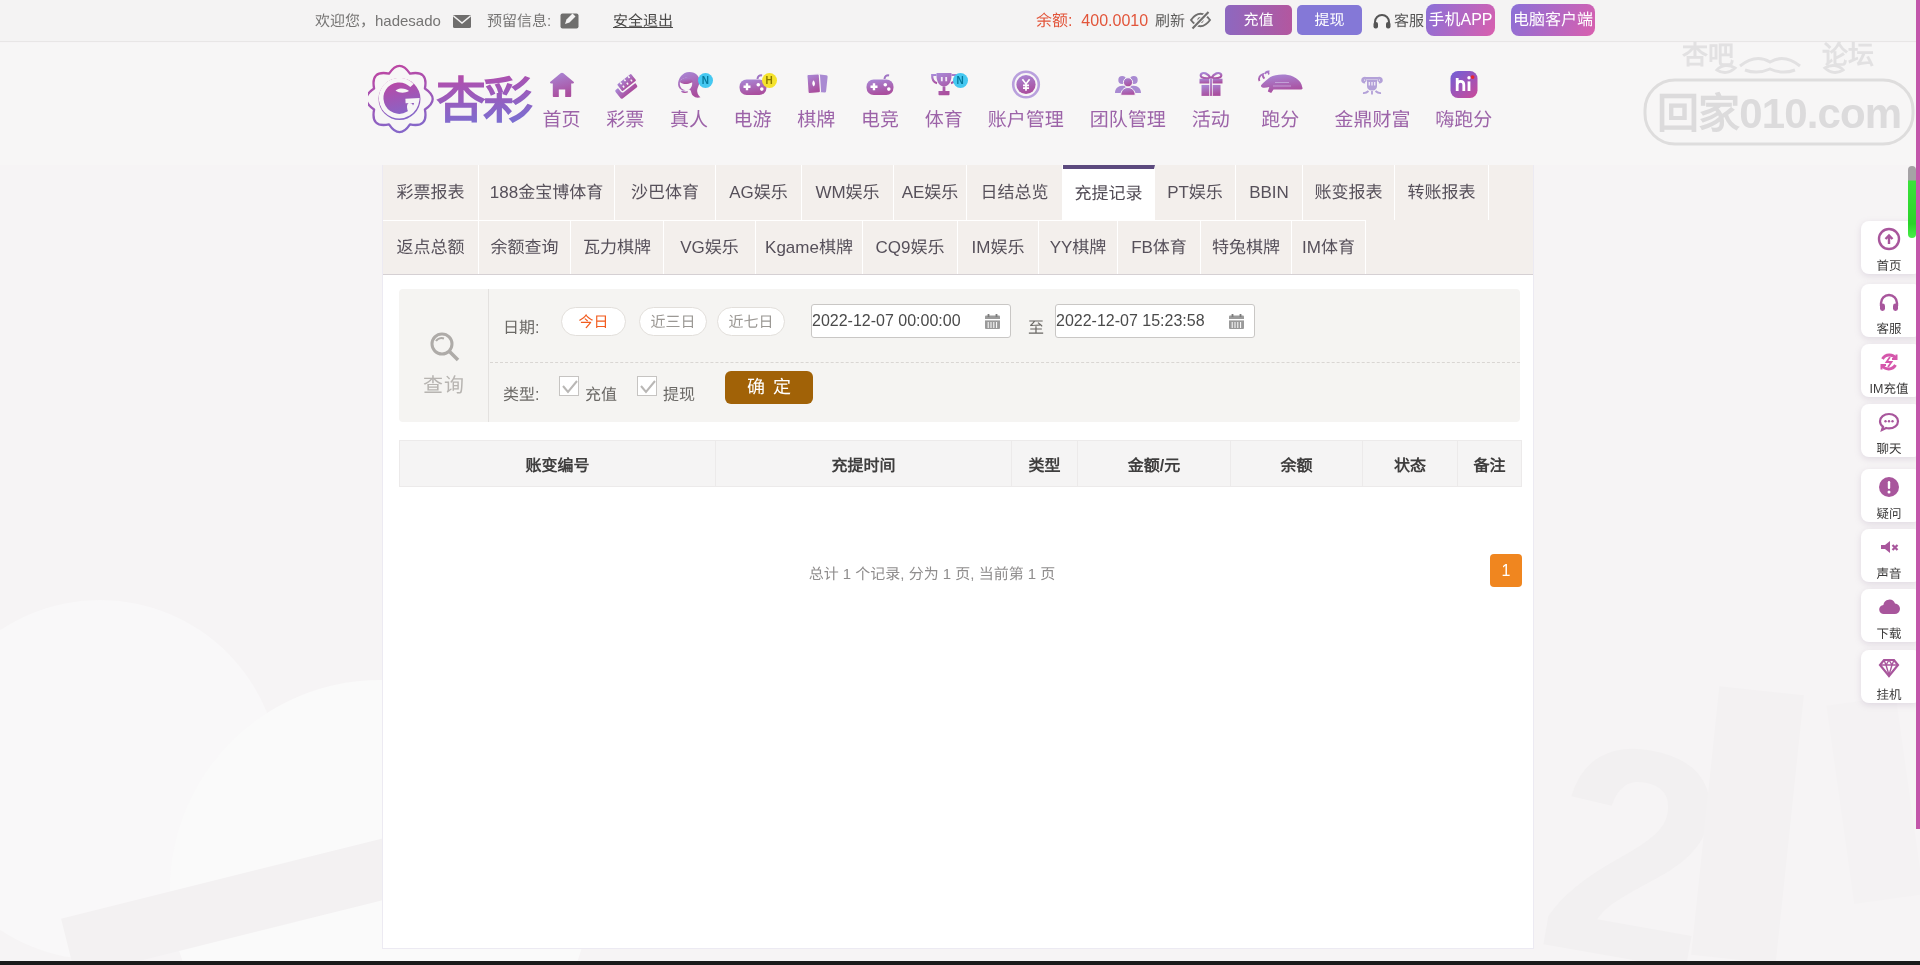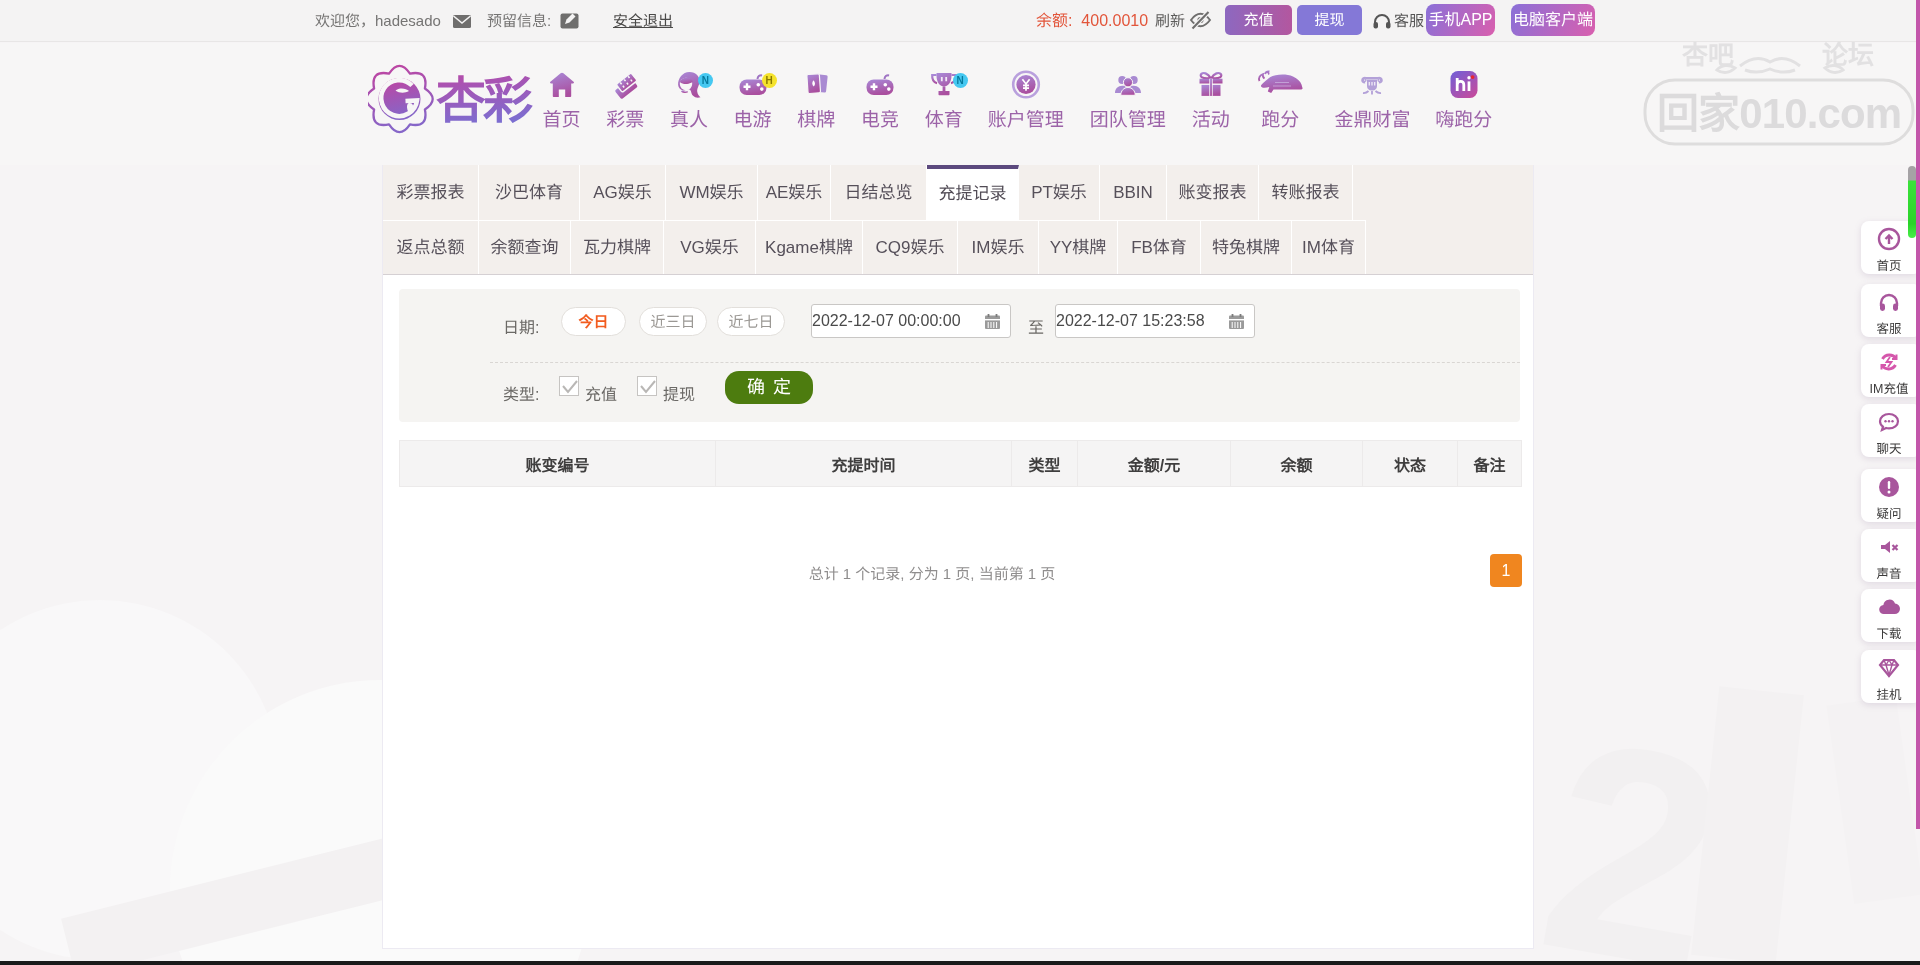--- a/index.html
+++ b/index.html
@@ -30,21 +30,21 @@
 .tab.active{background:#fff;border-top:4px solid #5c4a7e;line-height:49px;color:#514b55}
 
 #filter{position:absolute;left:16px;top:124px;width:1121px;height:133px;background:#f5f4f2;border-radius:4px}
 #filter .left{position:absolute;left:0;top:0;width:90px;height:133px;border-right:1px solid #e3e1df;color:#b7b4b1}
 #filter .dash{position:absolute;left:91px;top:73px;width:1030px;border-top:1px dashed #d9d6d3}
 .flabel{position:absolute;font-size:16px;color:#6b6966}
 .pill{position:absolute;top:18px;height:29px;line-height:27px;border:1px solid #e2dfdb;background:#fff;border-radius:15px;font-size:15px;color:#9b9894;text-align:center}
 .dinput{position:absolute;top:15px;width:200px;height:34px;background:#fff;border:1px solid #c9c7c5;border-radius:3px;font-size:16px;color:#4a4a4a;line-height:32px;padding-left:0}
 .cbx{position:absolute;width:20px;height:20px;background:#fff;border:1px solid #c6c4c2}
 .cbx svg{position:absolute;left:1px;top:2px}
-#okbtn{position:absolute;left:326px;top:82px;width:88px;height:33px;background:#4d7c0f;border-radius:14px;color:#fff;font-size:18px;text-align:center;line-height:33px;letter-spacing:8px;padding-left:8px}
+#okbtn{position:absolute;left:326px;top:82px;width:88px;height:33px;background:#a16207;border-radius:6px;color:#fff;font-size:18px;text-align:center;line-height:33px;letter-spacing:8px;padding-left:8px}
 
 #rtable{position:absolute;left:16px;top:275px;width:1122px;border-collapse:collapse;table-layout:fixed}
 #rtable th{background:#f5f4f4;font-size:16px;color:#3f3e3e;font-weight:bold;height:46px;border:1px solid #eceaea}
 #rtable td{background:#fff;font-size:16px;color:#525252;text-align:center;height:46px;border:1px solid #eceaea}
 
 #pg{position:absolute;left:0;top:397px;width:1098px;text-align:center;font-size:15px;color:#8f8d8d}
 #pgbox{position:absolute;left:1107px;top:389px;width:32px;height:33px;background:#f0861f;border-radius:4px;color:#fff;text-align:center;line-height:33px;font-size:16px}
 
 .scard{position:absolute;left:1861px;width:56px;height:53px;background:#fff;border-radius:8px 3px 3px 8px;box-shadow:0 2px 6px rgba(160,140,170,.25);text-align:center;font-size:13px;color:#3c3b3b}
 .scard .si{margin-top:6px;height:24px}
@@ -233,20 +233,21 @@
         <path d="M95 32c-6-4-14-3-18 2 6 4 13 3 18-2zM185 32c6-4 14-3 18 2-6 4-13 3-18-2z"></path>
       </g>
       <rect x="5" y="44" width="268" height="64" rx="30" fill="none" stroke="#dedddd" stroke-width="3"></rect>
       <text x="17" y="92" font-size="42" font-weight="bold" fill="#dcdbdc" textLength="245">回家010.com</text>
     </svg></div>
 
 <div id="panel">
  <div id="tabs">
   <div class="tabrow">
    <div class="tab" style="width:96px">彩票报表</div>
+        <div class="tab" style="width:136px">188金宝博体育</div>
         <div class="tab" style="width:101px">沙巴体育</div>
         <div class="tab" style="width:86px">AG娱乐</div>
         <div class="tab" style="width:92px">WM娱乐</div>
         <div class="tab" style="width:73px">AE娱乐</div>
         <div class="tab" style="width:96px">日结总览</div>
         <div class="tab active" style="width:92px">充提记录</div>
         <div class="tab" style="width:81px">PT娱乐</div>
         <div class="tab" style="width:67px">BBIN</div>
         <div class="tab" style="width:92px">账变报表</div>
         <div class="tab" style="width:94px">转账报表</div>
@@ -260,23 +261,31 @@
         <div class="tab row2" style="width:95px">CQ9娱乐</div>
         <div class="tab row2" style="width:81px">IM娱乐</div>
         <div class="tab row2" style="width:79px">YY棋牌</div>
         <div class="tab row2" style="width:83px">FB体育</div>
         <div class="tab row2" style="width:91px">特兔棋牌</div>
         <div class="tab row2" style="width:74px">IM体育</div>
   </div>
  </div>
 
  <div id="filter">
+  <div class="left">
+   <svg style="position:absolute;left:28px;top:40px" width="36" height="36" viewBox="0 0 36 36">
+          <circle cx="15" cy="15" r="10" fill="none" stroke="#aeaba8" stroke-width="3"></circle>
+          <path d="M22.5 22.5L31 31" stroke="#aeaba8" stroke-width="3.5"></path>
+          <path d="M9 12c1.5-2.5 5-3.5 8-2.5" stroke="#aeaba8" stroke-width="2" fill="none"></path>
+        </svg>
+   <div style="position:absolute;left:24px;top:80px;font-size:20px;letter-spacing:1px">查询</div>
+  </div>
   <div class="dash"></div>
   <div class="flabel" style="left:104px;top:25px">日期:</div>
-  <div class="pill" style="left:162px;width:65px;color:#f25c1f;font-weight:bold">今日</div>
+  <div class="pill" style="left:162px;width:65px;color:#f25c1f;font-weight:normal">今日</div>
   <div class="pill" style="left:240px;width:68px">近三日</div>
   <div class="pill" style="left:318px;width:68px">近七日</div>
   <div class="dinput" style="left:412px">2022-12-07 00:00:00<svg style="position:absolute;right:9px;top:8px" width="17" height="17" viewBox="0 0 17 17">
           <rect x="1" y="2.5" width="15" height="13.5" rx="1" fill="#9a9a9a"></rect>
           <rect x="1" y="6" width="15" height="1.4" fill="#fff"></rect>
           <path d="M4.5 1v3M12.5 1v3" stroke="#7c7c7c" stroke-width="1.8"></path>
           <g stroke="#fff" stroke-width="1">
             <path d="M4.2 9v6M7 9v6M9.8 9v6M12.6 9v6"></path>
           </g>
         </svg></div>

